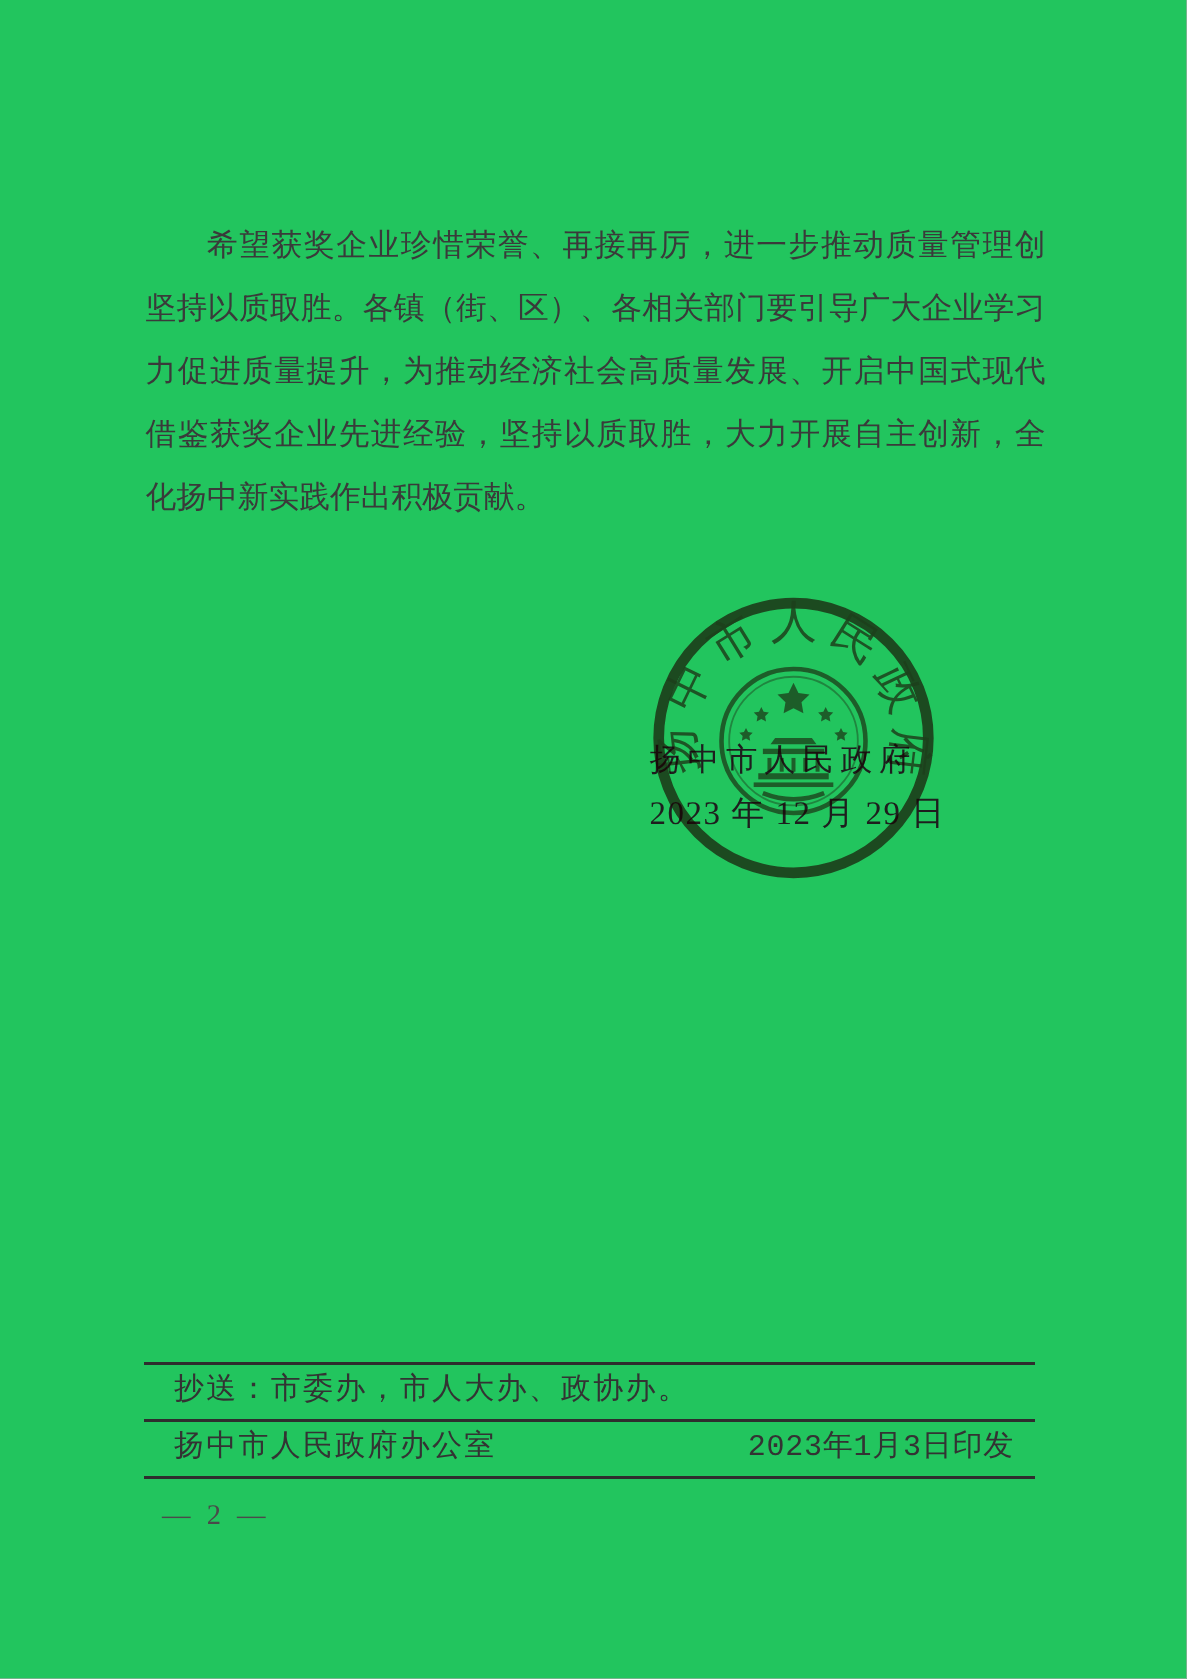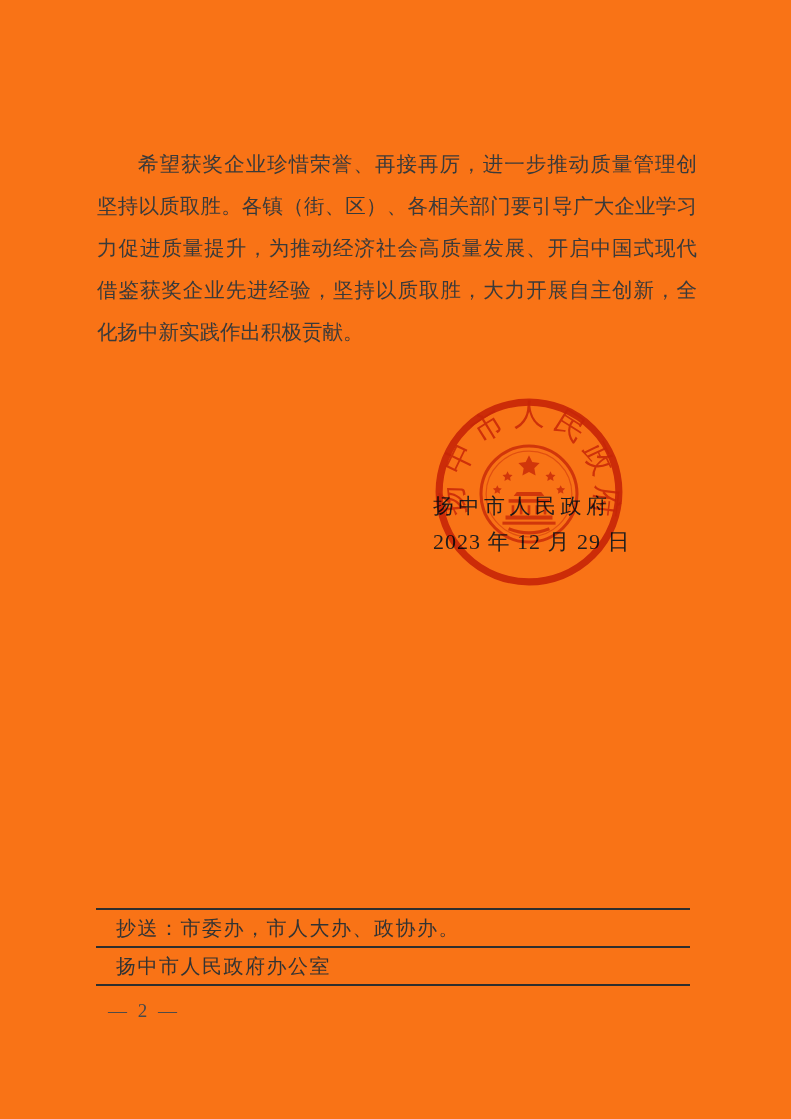--- a/index.html
+++ b/index.html
@@ -1,21 +1,21 @@
 <!DOCTYPE html>
 <html><head>
 <meta charset="utf-8">
 <style>
   html, body { margin: 0; padding: 0; background: #9a9a9a; }
   .page {
     position: relative;
     width: 791px;
     height: 1119px;
     margin: 0 auto;
-    background: #f97316;
+    background: #22c55e;
     overflow: hidden;
     font-family: "Liberation Serif", "DejaVu Serif", serif;
     color: #2b2b2b;
   }
   
   .body-text {
     position: absolute;
     left: 97px;
     top: 143px;
     width: 600px;
@@ -59,20 +59,21 @@
     height: 192px;
     mix-blend-mode: multiply;
     opacity: 0.88;
   }
   
   .footer {
     position: absolute;
     left: 96px;
     width: 594px;
     top: 908px;
+    font-family: Liberation Mono, monospace;
   }
   .rule { height: 2px; background: #2e2e2e; }
   .copy-row {
     height: 36px;
     line-height: 36px;
     font-size: 20px;
     letter-spacing: 1.5px;
     padding-left: 20px;
     color: #333;
   }
@@ -146,19 +147,20 @@
       <path d="M-20,34 Q0,42 20,34" fill="none" stroke="#c53a2e" stroke-width="3"></path>
     </g>
   </svg>
 
   <div class="footer">
     <div class="rule"></div>
     <div class="copy-row">抄送：市委办，市人大办、政协办。</div>
     <div class="rule"></div>
     <div class="issuer-row">
       <span class="issuer-left">扬中市人民政府办公室</span>
+      <span class="issuer-right">2023年1月3日印发</span>
     </div>
     <div class="rule"></div>
   </div>
 
   <div class="page-number">— 2 —</div>
 
 </div>
 
 </body></html>

